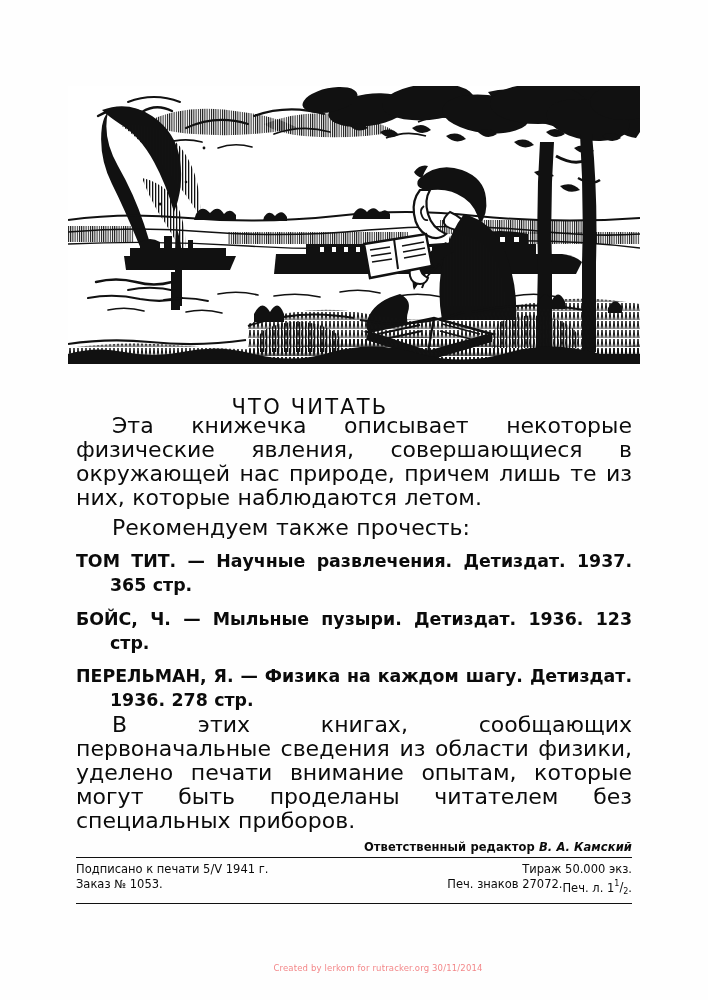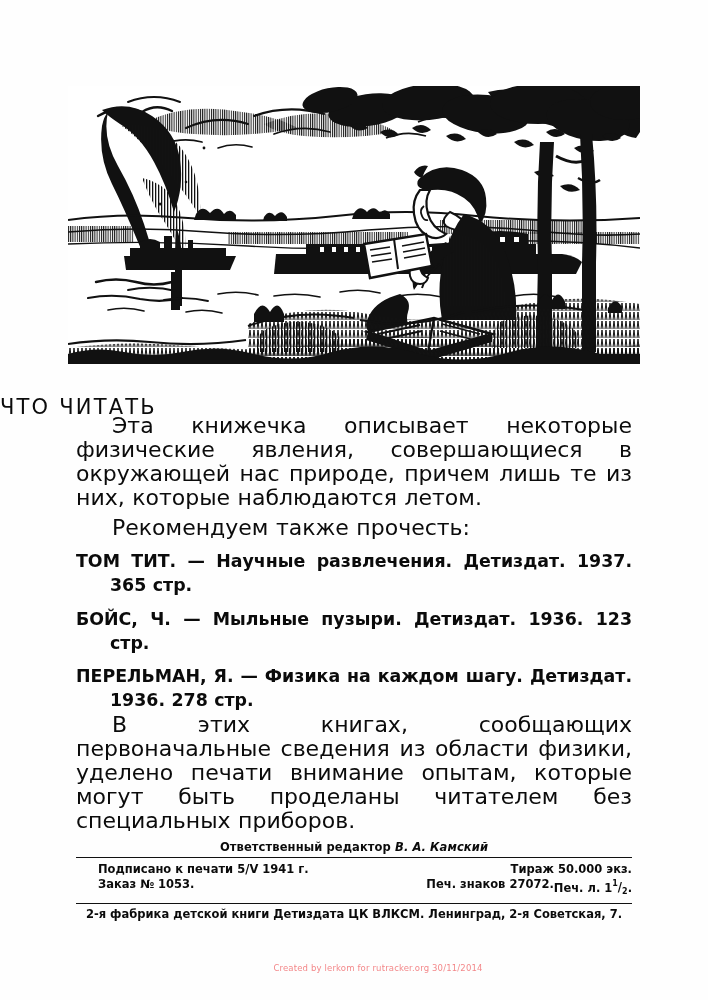--- a/index.html
+++ b/index.html
@@ -33,20 +33,21 @@
     height: 278px;
   }
   .illustration svg { display: block; width: 100%; height: 100%; }
 
   
   .section-title {
     position: absolute;
     left: 0;
     top: 381px;
     width: 620px;
+    text-align: center;
     font-size: 21px;
     letter-spacing: 2.2px;
     font-weight: 400;
     font-family: "DejaVu Sans", "Liberation Sans", sans-serif;
   }
 
   
   .body-col {
     position: absolute;
     left: 76px;
@@ -81,41 +82,40 @@
 
   
   .colophon {
     position: absolute;
     left: 76px;
     top: 840px;
     width: 556px;
     font-family: "DejaVu Sans", "Liberation Sans", sans-serif;
   }
   .editor-line {
-    text-align: center;
+    text-align: right;
     font-size: 11.5px;
     font-weight: bold;
     letter-spacing: 0.1px;
     padding-bottom: 3px;
   }
   .editor-line .name {
     font-style: italic;
     font-weight: bold;
   }
   .rule {
     border: 0;
     border-top: 1.6px solid #111;
     margin: 0;
   }
   .imprint-rows {
     padding: 4px 0 3px 0;
     font-size: 11.5px;
-    font-weight: bold;
+    font-weight: normal;
     line-height: 15px;
-    margin-left: 22px;
   }
   .imprint-row {
     display: flex;
     width: 100%;
     white-space: nowrap;
   }
   .imprint-row .left  { flex: 0 0 auto; }
   .imprint-row .mid   { flex: 1 1 auto; text-align: center; }
   .imprint-row .right { flex: 0 0 auto; text-align: right; }
   .imprint-row.r2 .c1 { flex: 0 0 150px; }
@@ -425,18 +425,17 @@
       </div>
       <div class="imprint-row r2">
         <span class="c2">Заказ № 1053.</span>
         <span class="c3">Печ. знаков 27072.</span>
         <span class="c4"><span>Печ. л. 1</span><span class="frac"><sup>1</sup>/<sub>2</sub></span>.</span>
       </div>
     </div>
 
     <hr class="rule">
 
-    <div class="printer-line">2-я фабрика  детской книги  Детиздата ЦК ВЛКСМ. Ленинград, 2-я Советская, 7.</div>
   </div>
 
   <div class="watermark" style="color: rgb(243, 136, 138);">Created by lerkom for rutracker.org 30/11/2014</div>
 
 </div>
 
 </body></html>

